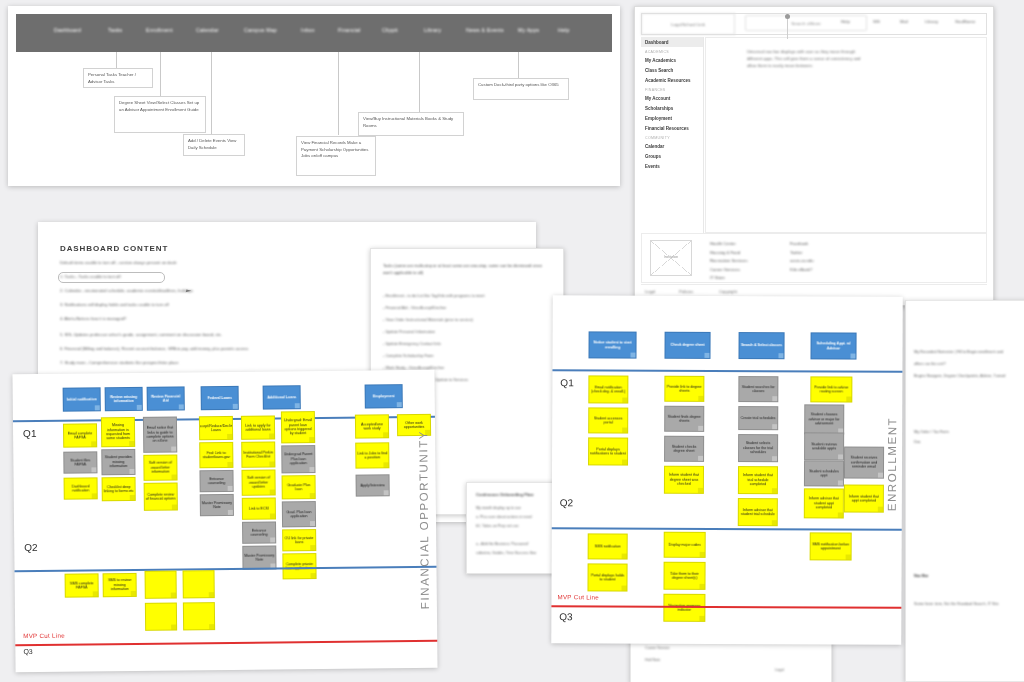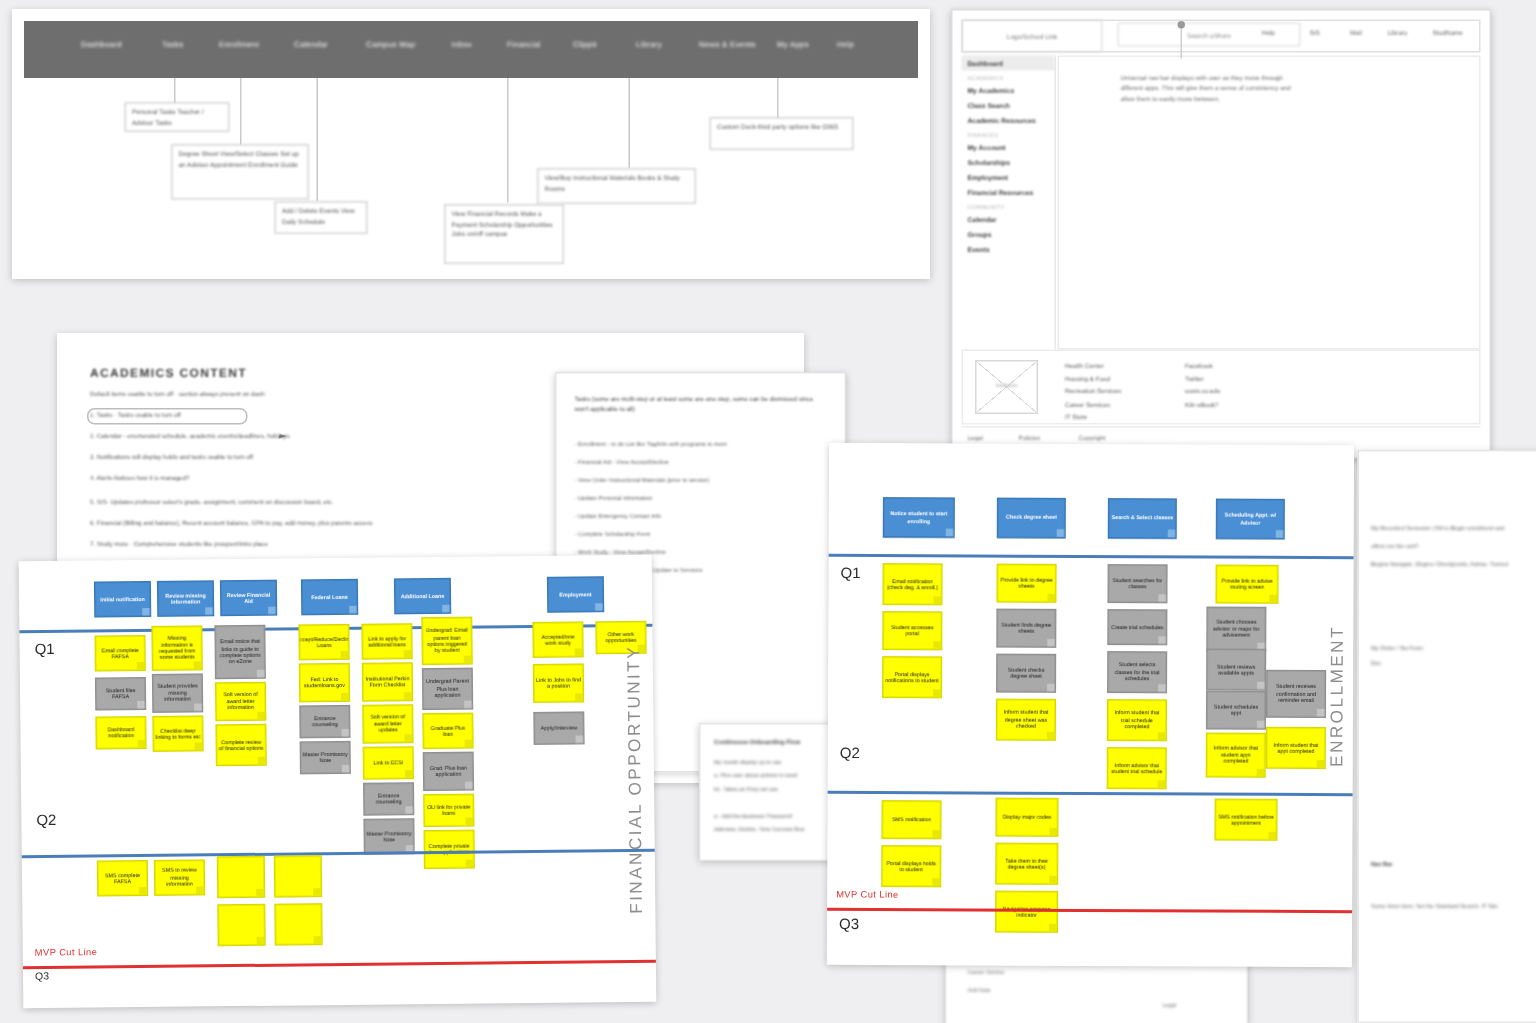--- a/index.html
+++ b/index.html
@@ -201,21 +201,21 @@
   <div class="l" style="top:300px">Some Inner item, Set the Standard Search, IT Site</div>
 </div>
 
 <div class="sheet" id="doc5">
   <div class="l" style="left:14px;top:8px">Career Service</div>
   <div class="l" style="left:14px;top:20px">Holt Note</div>
   <div class="l" style="left:144px;top:30px">Legal</div>
 </div>
 
 <div class="sheet" id="doc1">
-  <h1>ACADEMICS CONTENT</h1>
+  <h1>DASHBOARD CONTENT</h1>
   <div class="dline" style="top:38px">Default items usable to turn off - section always present on dash:</div>
   <div class="pill"></div>
   <div class="dline" style="top:52px">1. Tasks - Tasks usable to turn off</div>
   <div class="dline" style="top:66px">2. Calendar - enumerated schedule, academic events/deadlines, holidays</div>
   <div class="dline" style="top:80px">3. Notifications will display holds and tasks usable to turn off</div>
   <div class="dline" style="top:94px">4. Alerts-Notices how it is managed?</div>
   <div class="dline" style="top:110px">5. SIS- Updates professor select's grade, assignment, comment on discussion board, etc.</div>
   <div class="dline" style="top:124px">6. Financial (Billing and balance), Recent account balance, GPA to pay, add money, plus parents access</div>
   <div class="dline" style="top:138px">7. Study more - Comprehensive students like prospect/intro place</div>
   <div class="cursor"></div>

